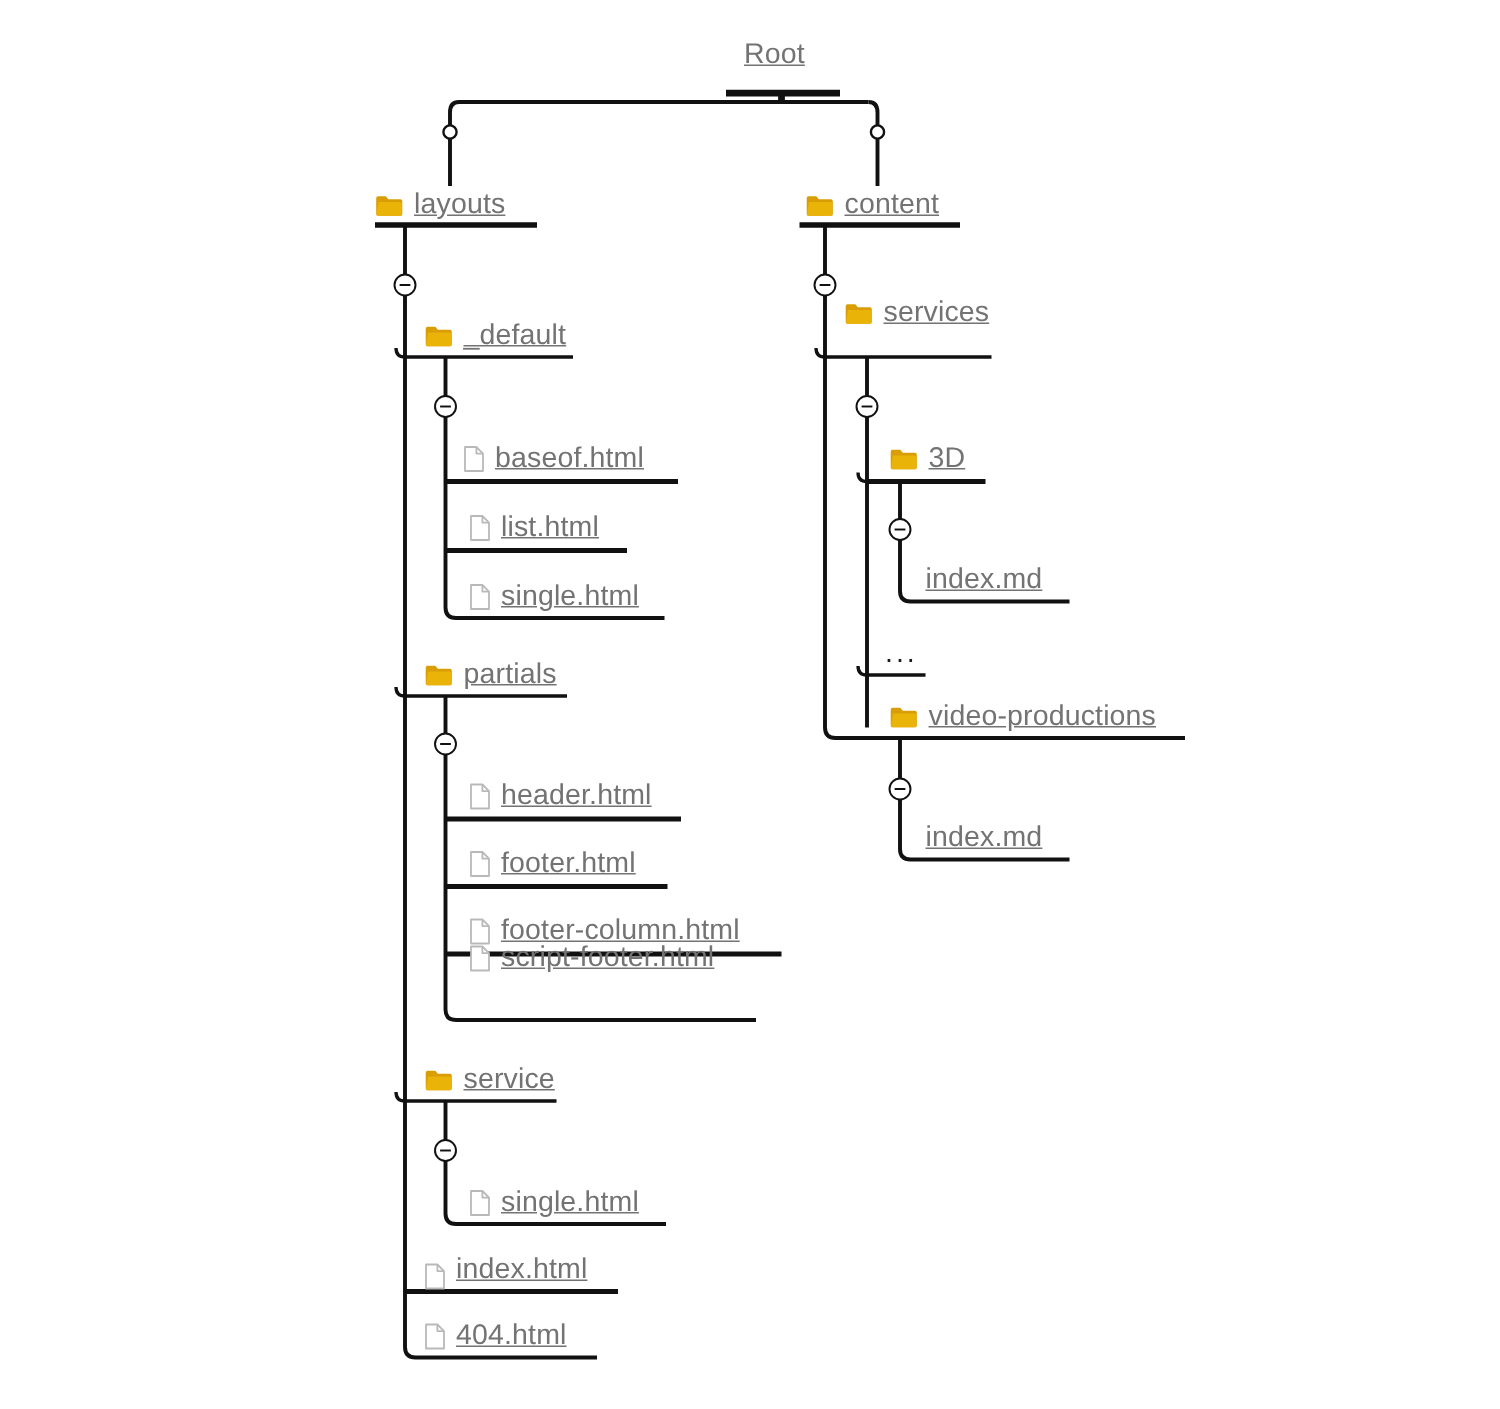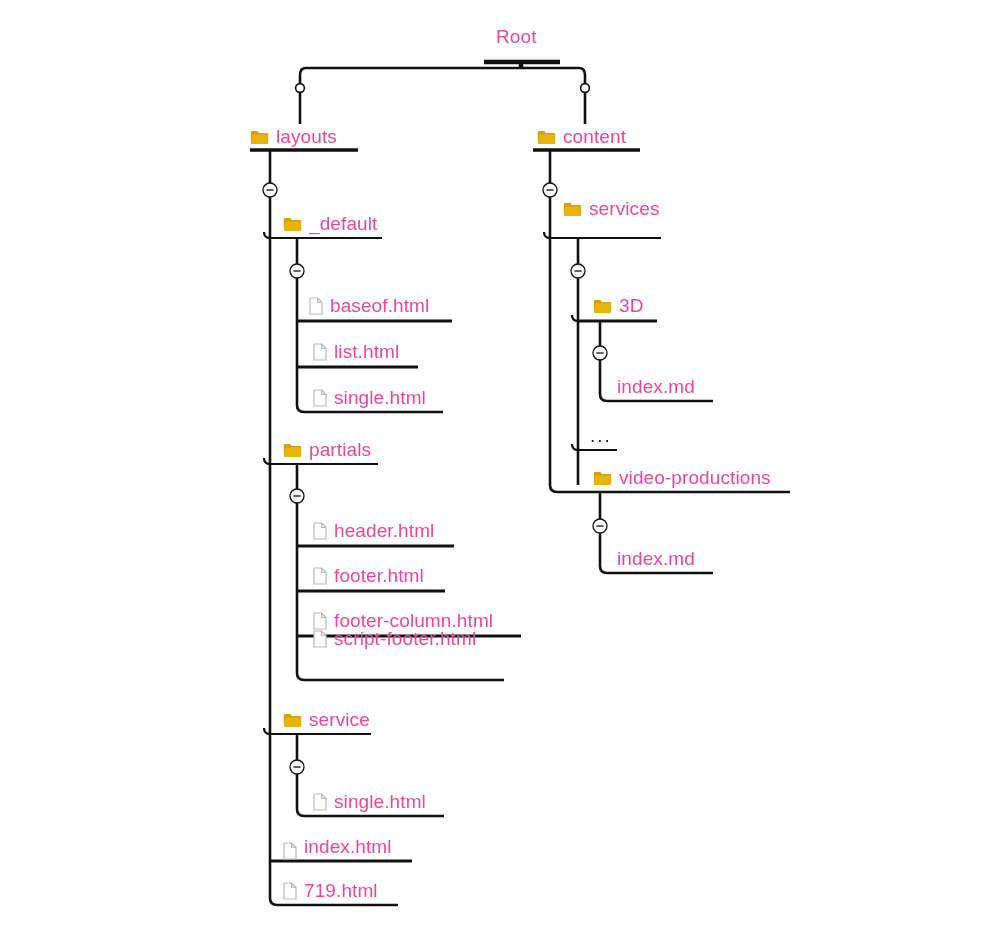--- a/index.html
+++ b/index.html
@@ -29,23 +29,24 @@
   }
   .node {
     position: absolute;
     display: flex;
     align-items: center;
     white-space: nowrap;
     height: 26px;
   }
   .node-label {
     font-size: 19px;
-    color: #ec4899;
+    color: #737373;
     letter-spacing: 0.1px;
     line-height: 26px;
+    text-decoration: underline;
   }
   .node.root .node-label {
     font-size: 19px;
   }
   .ico {
     display: inline-block;
     flex: 0 0 auto;
     margin-right: 7px;
     position: relative;
   }
@@ -277,21 +278,21 @@
       </span>
       <span class="node-label">index.html</span>
     </div>
     <div class="node" style="left: 283px; top: 878px;">
       <span class="ico">
         <svg class="ico-file" viewBox="0 0 14 18">
           <path d="M1 1 L8.6 1 L13 5.4 L13 17 L1 17 Z" fill="#ffffff" stroke="#b9b9b9" stroke-width="1.2" stroke-linejoin="round"></path>
           <path d="M8.6 1 L8.6 5.4 L13 5.4" fill="none" stroke="#b9b9b9" stroke-width="1.2" stroke-linejoin="round"></path>
         </svg>
       </span>
-      <span class="node-label">719.html</span>
+      <span class="node-label">404.html</span>
     </div>
     <div class="node" style="left: 537px; top: 124px;">
       <span class="ico">
         <svg class="ico-folder" viewBox="0 0 19 15">
           <path d="M0.8 2.2 Q0.8 0.9 2.1 0.9 L7.2 0.9 L8.9 2.9 L16.9 2.9 Q18.2 2.9 18.2 4.2 L18.2 12.6 Q18.2 13.9 16.9 13.9 L2.1 13.9 Q0.8 13.9 0.8 12.6 Z" fill="#d99e06"></path>
           <path d="M2.3 4.6 L16.6 4.6 Q17.9 4.6 17.9 5.9 L17.9 12.6 Q17.9 13.9 16.6 13.9 L2.3 13.9 Q1.0 13.9 1.0 12.6 Z" fill="#eab308"></path>
         </svg>
       </span>
       <span class="node-label">content</span>
     </div>

